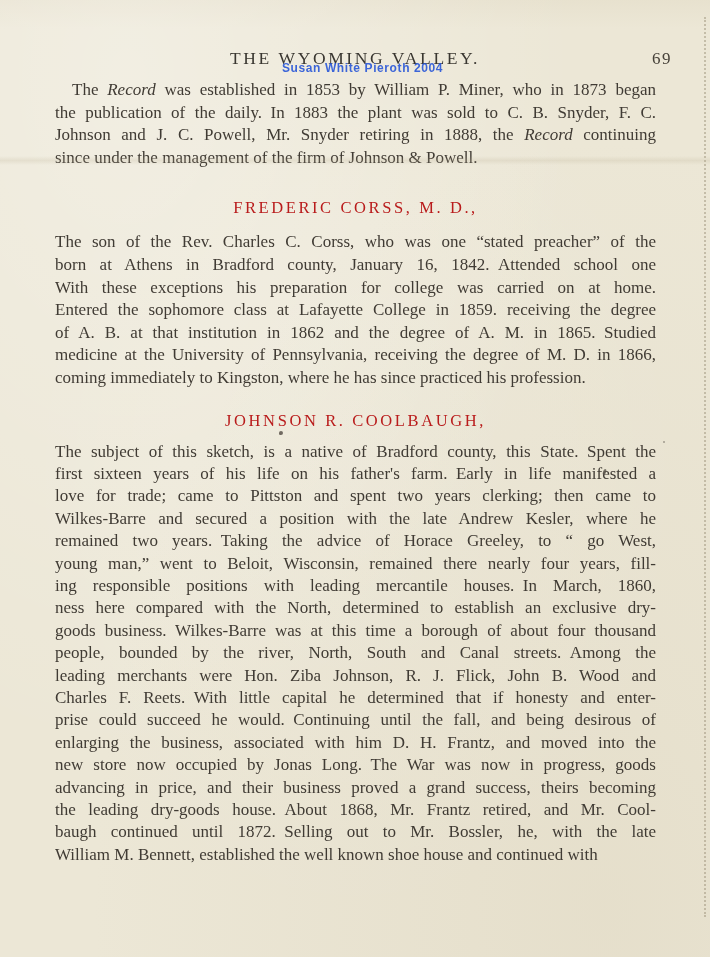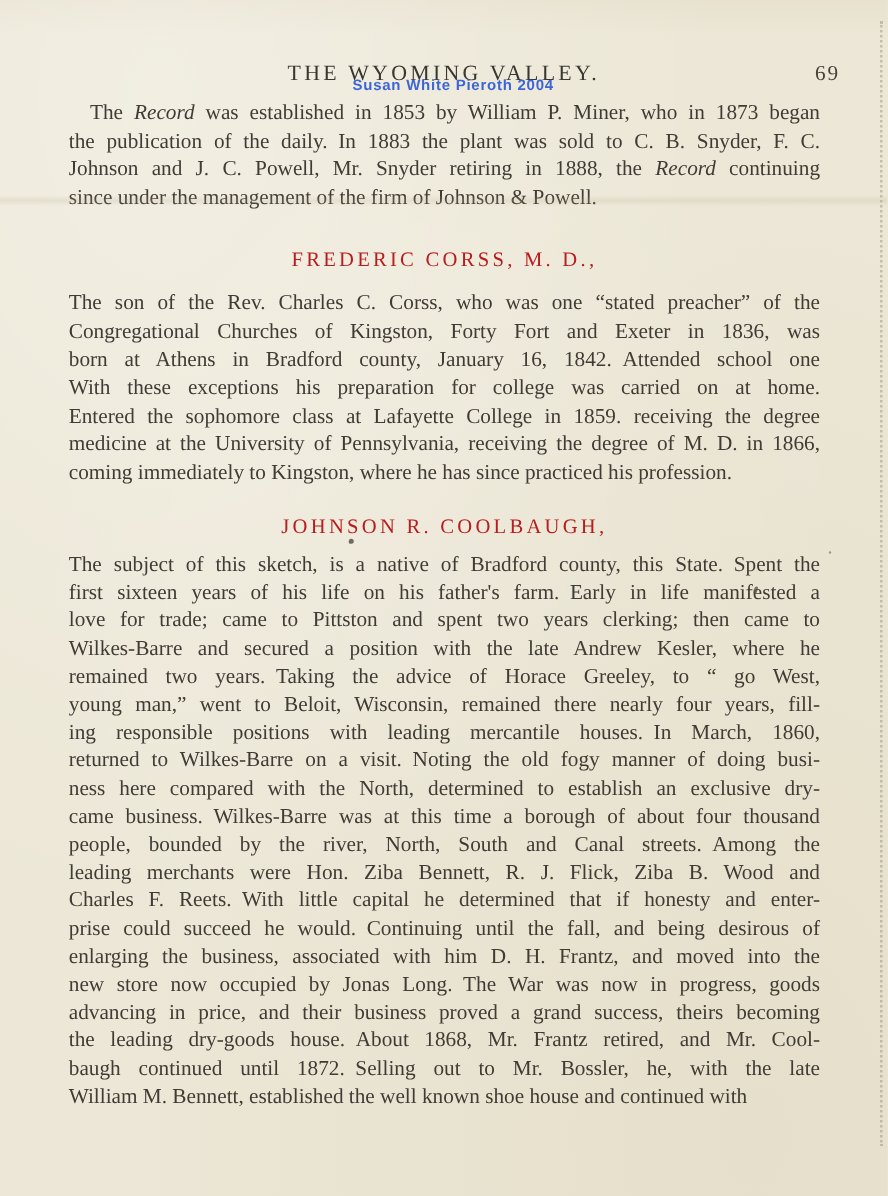--- a/index.html
+++ b/index.html
@@ -111,41 +111,40 @@
   <div class="content" id="content">
       <section class="text-section">
         <div class="line indent">The <i>Record</i> was established in 1853 by William P. Miner, who in 1873 began</div>
         <div class="line">the publication of the daily. In 1883 the plant was sold to C. B. Snyder, F. C.</div>
         <div class="line">Johnson and J. C. Powell, Mr. Snyder retiring in 1888, the <i>Record</i> continuing</div>
         <div class="line last">since under the management of the firm of Johnson &amp; Powell.</div>
       </section>
       <section class="text-section">
         <h2 class="section-heading">FREDERIC CORSS, M. D.,</h2>
         <div class="line">The son of the Rev. Charles C. Corss, who was one “stated preacher” of the</div>
-        <div class="line">Congregational Churches of Kingston, Forty Fort and Exeter in 1836, was</div>
         <div class="line">born at Athens in Bradford county, January 16, 1842. Attended school one</div>
         <div class="line">With these exceptions his preparation for college was carried on at home.</div>
         <div class="line">Entered the sophomore class at Lafayette College in 1859. receiving the degree</div>
+        <div class="line">of A. B. at that institution in 1862 and the degree of A. M. in 1865. Studied</div>
         <div class="line">medicine at the University of Pennsylvania, receiving the degree of M. D. in 1866,</div>
         <div class="line last">coming immediately to Kingston, where he has since practiced his profession.</div>
       </section>
       <section class="text-section">
         <h2 class="section-heading">JOHNSON R. COOLBAUGH,</h2>
         <div class="line">The subject of this sketch, is a native of Bradford county, this State. Spent the</div>
         <div class="line">first sixteen years of his life on his father's farm. Early in life manifested a</div>
         <div class="line">love for trade; came to Pittston and spent two years clerking; then came to</div>
         <div class="line">Wilkes-Barre and secured a position with the late Andrew Kesler, where he</div>
         <div class="line">remained two years. Taking the advice of Horace Greeley, to “ go West,</div>
         <div class="line">young man,” went to Beloit, Wisconsin, remained there nearly four years, fill-</div>
         <div class="line">ing responsible positions with leading mercantile houses. In March, 1860,</div>
-        <div class="line">returned to Wilkes-Barre on a visit. Noting the old fogy manner of doing busi-</div>
         <div class="line">ness here compared with the North, determined to establish an exclusive dry-</div>
-        <div class="line">came business. Wilkes-Barre was at this time a borough of about four thousand</div>
+        <div class="line">goods business. Wilkes-Barre was at this time a borough of about four thousand</div>
         <div class="line">people, bounded by the river, North, South and Canal streets. Among the</div>
-        <div class="line">leading merchants were Hon. Ziba Bennett, R. J. Flick, Ziba B. Wood and</div>
+        <div class="line">leading merchants were Hon. Ziba Johnson, R. J. Flick, John B. Wood and</div>
         <div class="line">Charles F. Reets. With little capital he determined that if honesty and enter-</div>
         <div class="line">prise could succeed he would. Continuing until the fall, and being desirous of</div>
         <div class="line">enlarging the business, associated with him D. H. Frantz, and moved into the</div>
         <div class="line">new store now occupied by Jonas Long. The War was now in progress, goods</div>
         <div class="line">advancing in price, and their business proved a grand success, theirs becoming</div>
         <div class="line">the leading dry-goods house. About 1868, Mr. Frantz retired, and Mr. Cool-</div>
         <div class="line">baugh continued until 1872. Selling out to Mr. Bossler, he, with the late</div>
         <div class="line last">William M. Bennett, established the well known shoe house and continued with</div>
       </section>
     </div>

